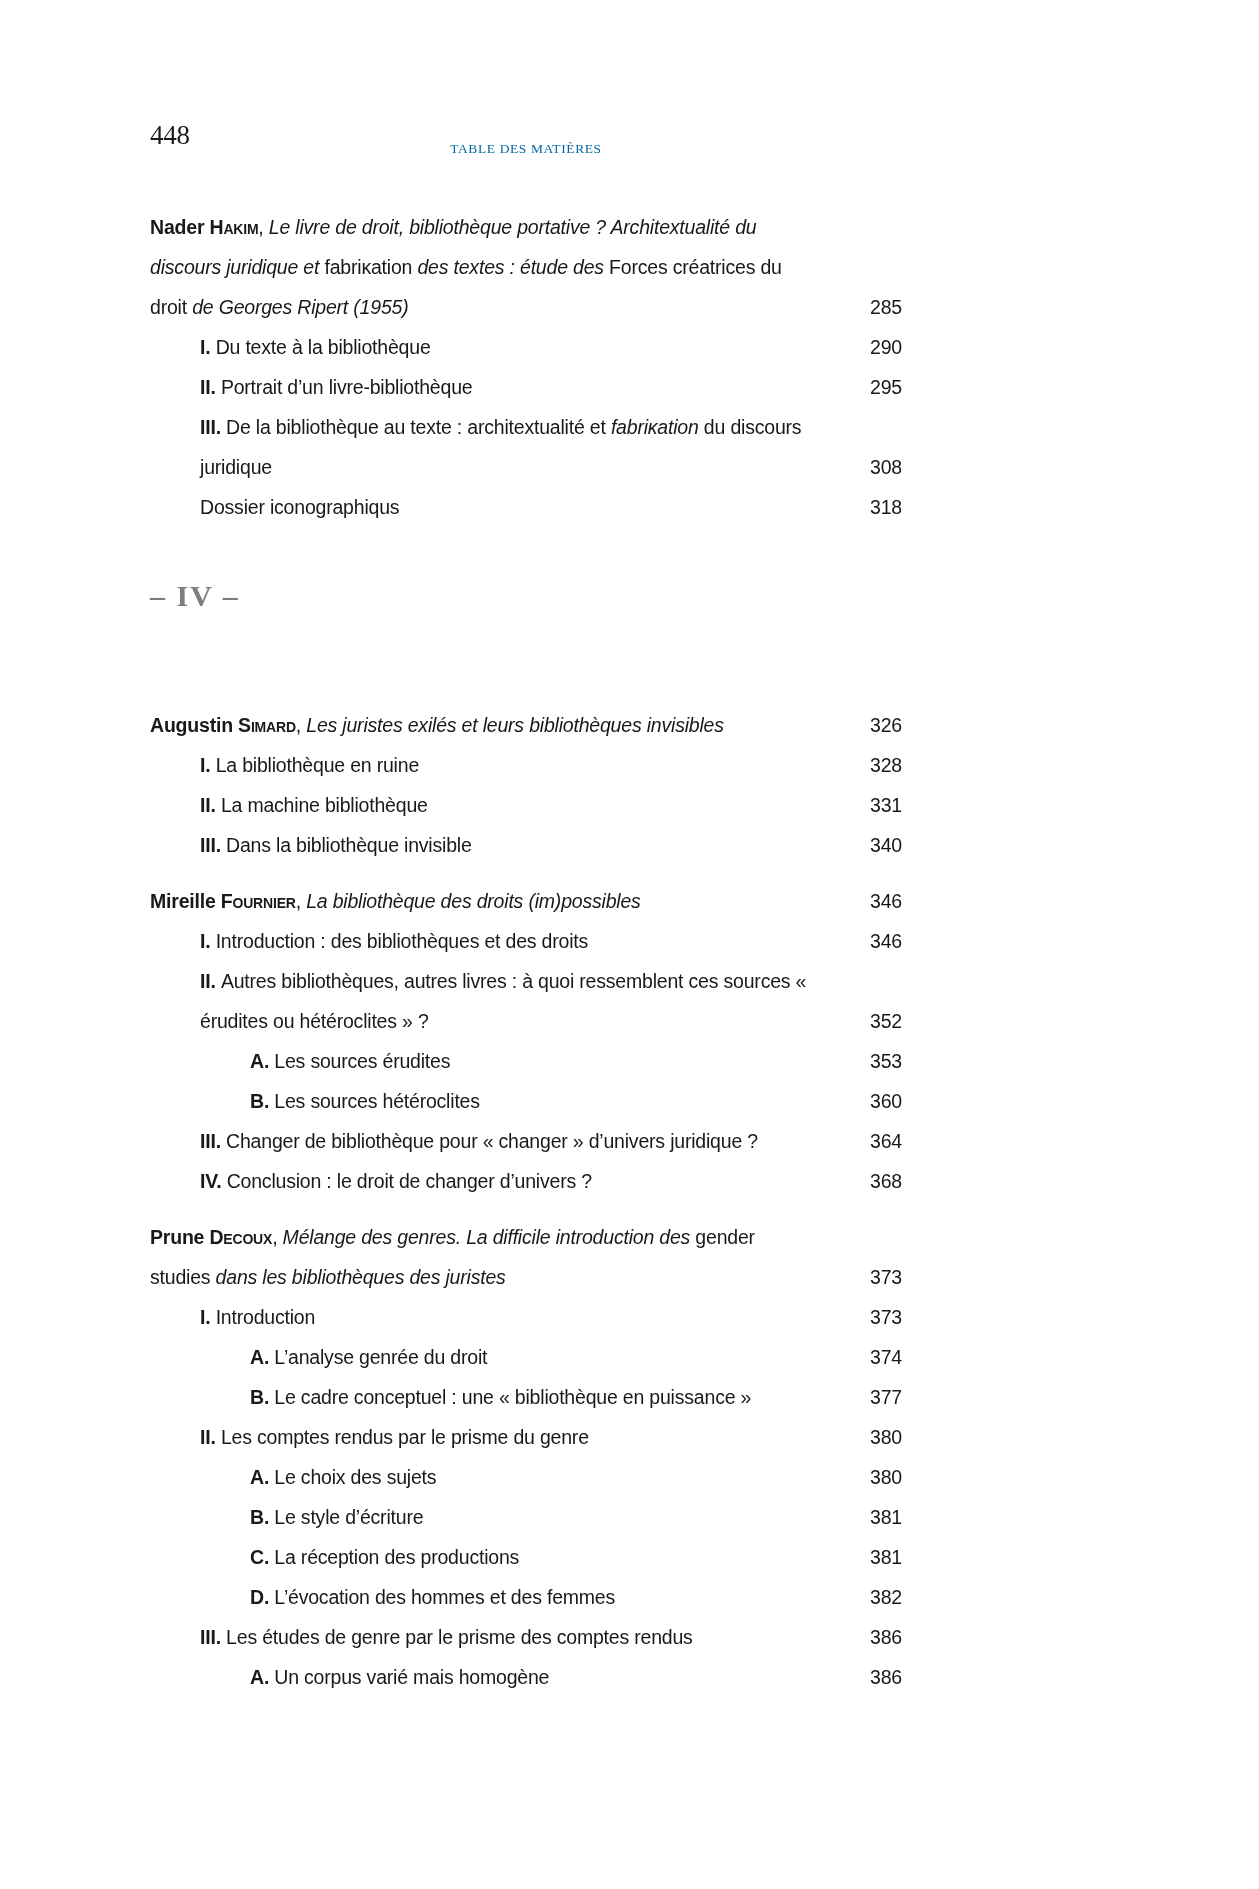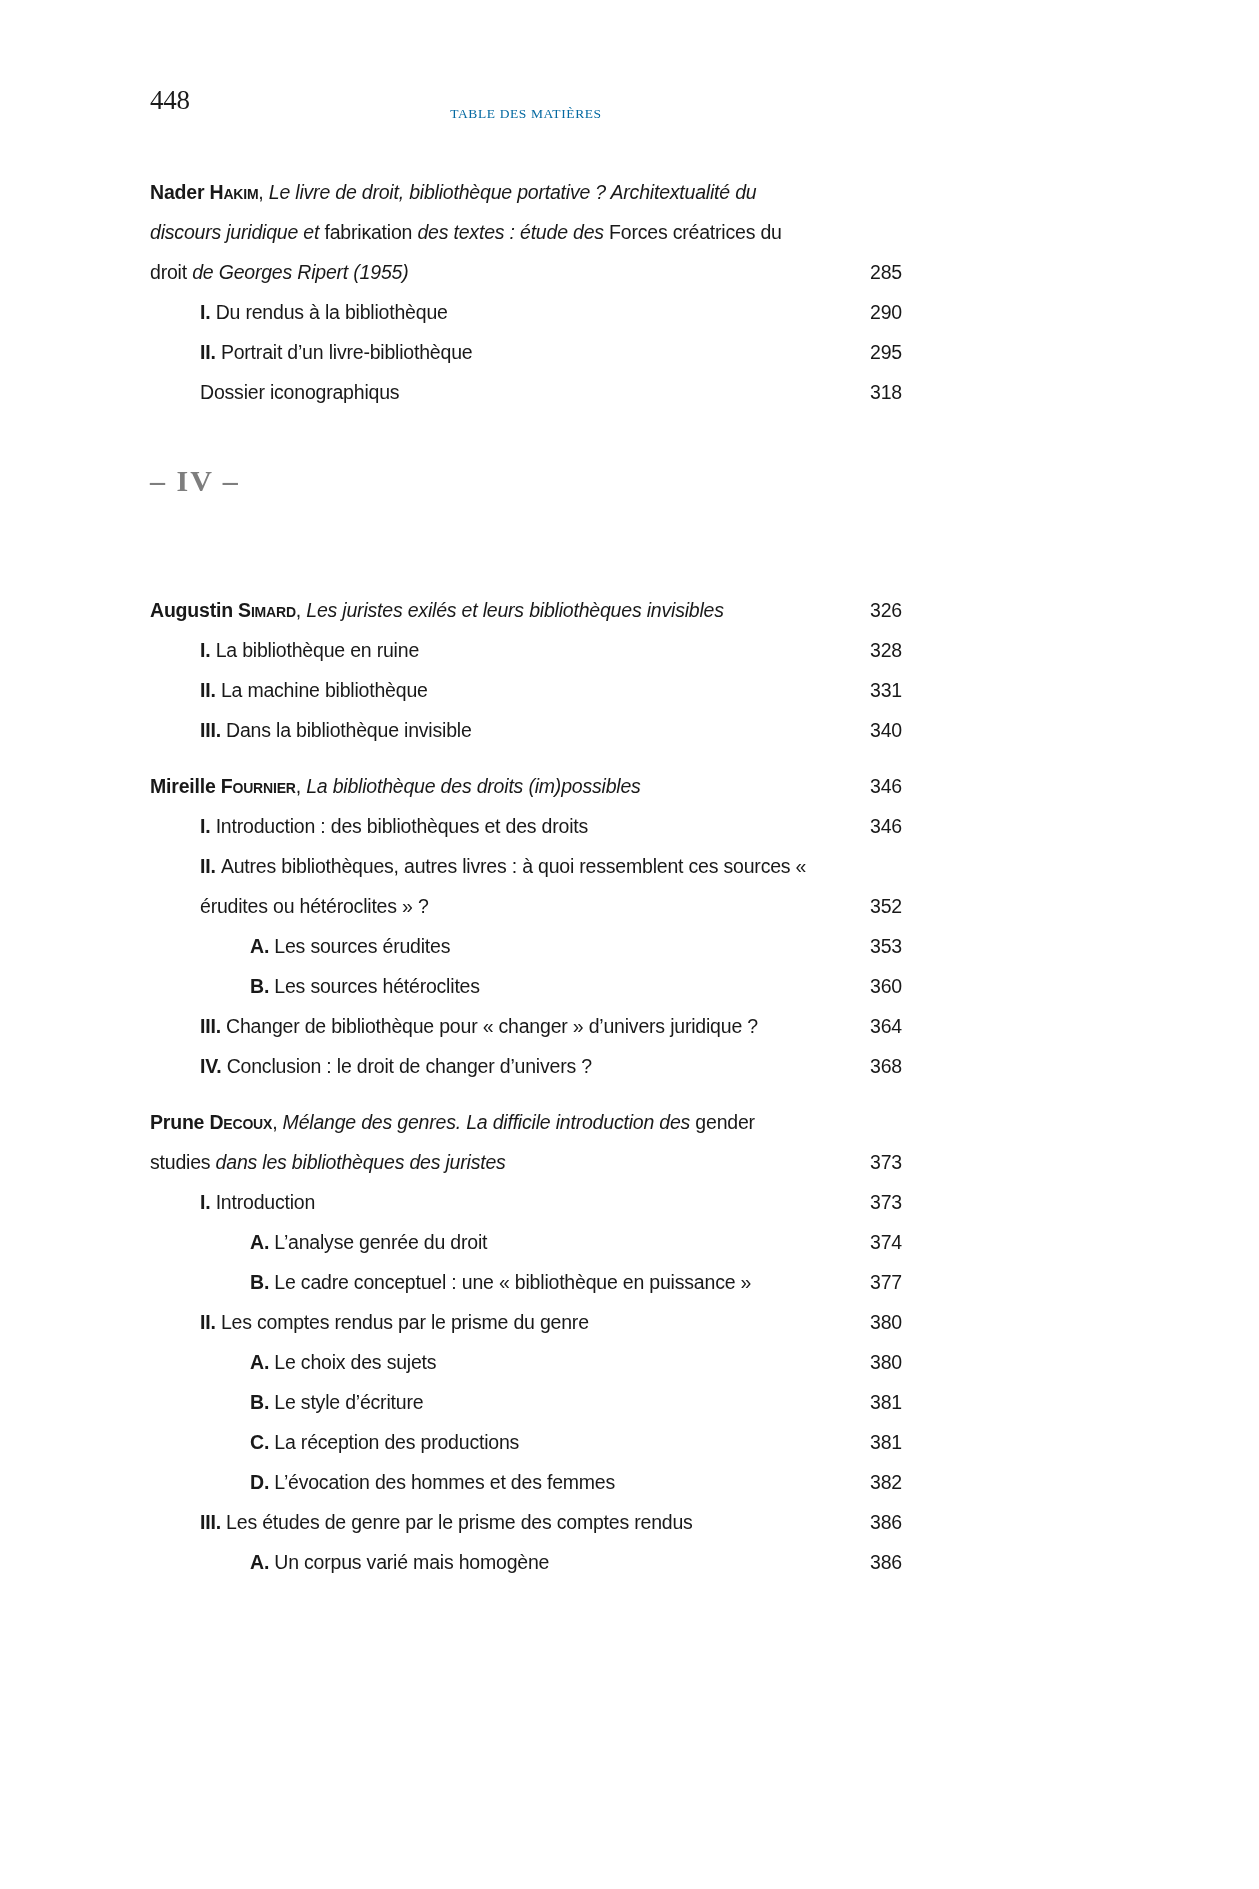--- a/index.html
+++ b/index.html
@@ -11,21 +11,21 @@
     overflow:hidden;
     color:#191919;
   }
   .content{
     position:absolute;
     left:150px;
     top:0;
     width:752px;
   }
   
-  .header{position:relative;height:130px;}
+  .header{position:relative;height:130px;margin-top:35px;}
   .folio{
     position:absolute;left:0;top:80px;
     font-family:"Liberation Serif",serif;
     font-size:27px;color:#1b1b1b;
   }
   .running-title{
     position:absolute;left:0;width:100%;top:94px;
     text-align:center;
     font-family:"Liberation Serif",serif;
     font-size:13.5px;letter-spacing:.6px;color:#0369a1;
@@ -70,26 +70,30 @@
       <div class="running-title" data-name="running-title">TABLE DES MATIÈRES</div>
     </header>
 
     <div data-name="toc-entries-front">
         <section class="entry" data-name="toc-entry">
           <div class="row heading" data-name="toc-entry-heading">
             <div class="text" data-name="entry-text"><span class="b" data-name="text-run">Nader </span><span class="bsc" data-name="text-run">Hakim</span><span class="r" data-name="text-run">, </span><span class="i" data-name="text-run">Le livre de droit, bibliothèque portative ? Architextualité du discours juridique et </span><span class="r" data-name="text-run">fabriĸation</span><span class="i" data-name="text-run"> des textes : étude des </span><span class="r" data-name="text-run">Forces créatrices du droit </span><span class="i" data-name="text-run">de Georges Ripert (1955)</span></div>
             <div class="num" data-name="page-number">285</div>
           </div>
           <div class="row item lvl1" data-name="toc-item">
-            <div class="text" data-name="entry-text"><span class="b" data-name="text-run">I. </span><span class="r" data-name="text-run">Du rendus à la bibliothèque</span></div>
+            <div class="text" data-name="entry-text"><span class="b" data-name="text-run">I. </span><span class="r" data-name="text-run">Du texte à la bibliothèque</span></div>
             <div class="num" data-name="page-number">290</div>
           </div>
           <div class="row item lvl1" data-name="toc-item">
             <div class="text" data-name="entry-text"><span class="b" data-name="text-run">II. </span><span class="r" data-name="text-run">Portrait d’un livre-bibliothèque</span></div>
             <div class="num" data-name="page-number">295</div>
+          </div>
+          <div class="row item lvl1" data-name="toc-item">
+            <div class="text" data-name="entry-text"><span class="b" data-name="text-run">III. </span><span class="r" data-name="text-run">De la bibliothèque au texte : architextualité et </span><span class="i" data-name="text-run">fabriĸation</span><span class="r" data-name="text-run"> du discours juridique</span></div>
+            <div class="num" data-name="page-number">308</div>
           </div>
           <div class="row item lvl1" data-name="toc-item">
             <div class="text" data-name="entry-text"><span class="r" data-name="text-run">Dossier iconographiqus</span></div>
             <div class="num" data-name="page-number">318</div>
           </div>
         </section>
       </div>
 
     <div class="section-heading" data-name="section-heading">
       <div class="section-number" data-name="section-number">– IV –</div>

